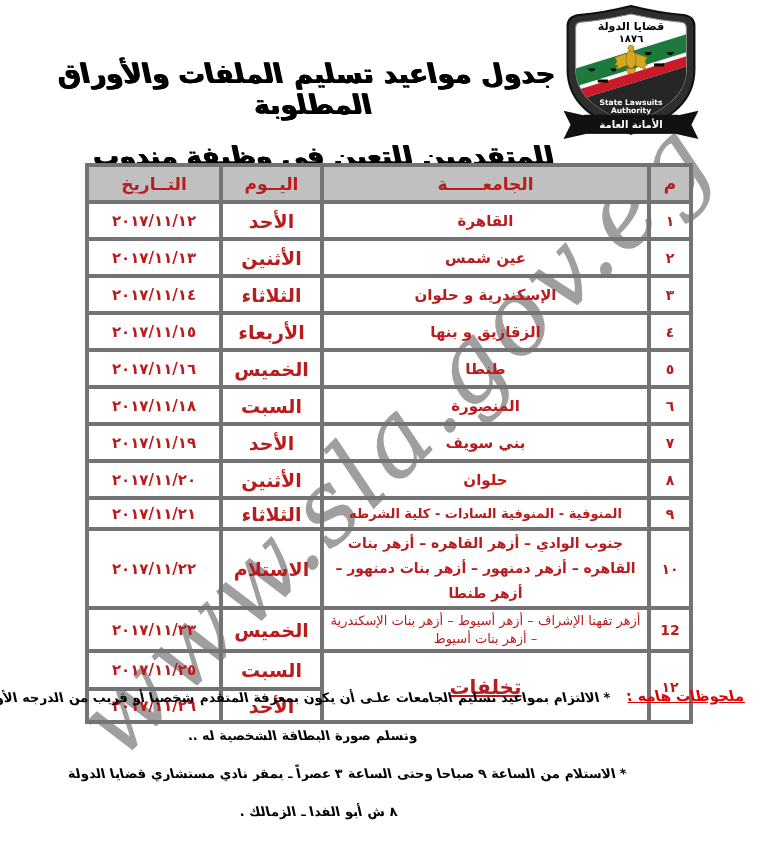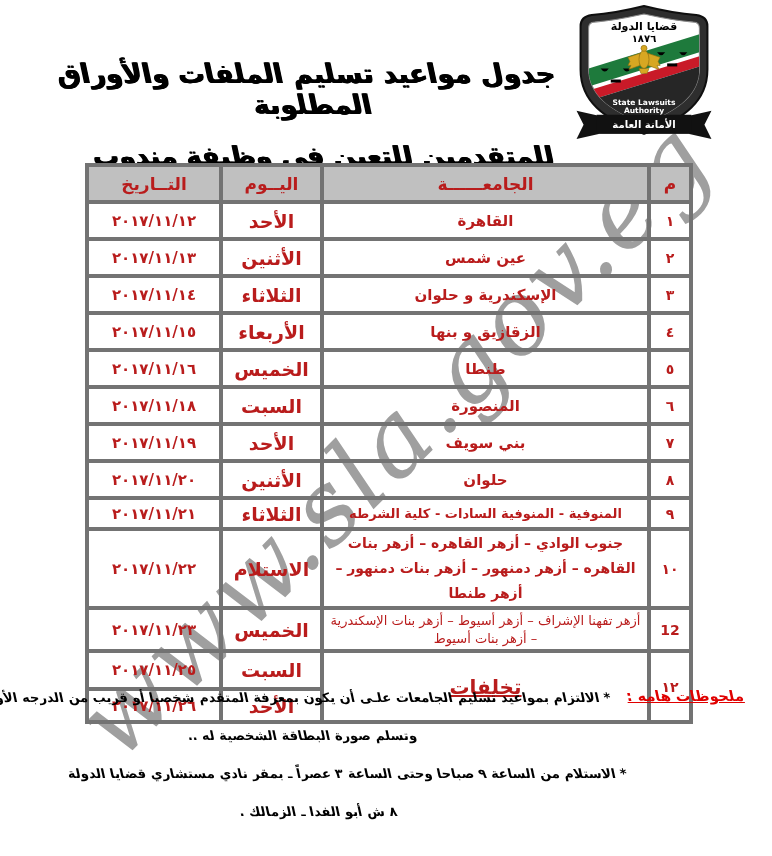--- a/index.html
+++ b/index.html
@@ -13,21 +13,21 @@
   .watermark{
     position:absolute;left:-24px;top:392px;width:810px;
     transform:rotate(-45deg);transform-origin:center;
     font-family:"DejaVu Serif",serif;font-style:italic;
     font-size:102px;letter-spacing:4px;white-space:nowrap;
     color:var(--watermark,#9f9f9f);z-index:1;direction:ltr;text-align:center;
     pointer-events:none;
   }
 
   
-  .logo{position:absolute;top:4px;right:52px;width:152px;height:146px;z-index:3;}
+  .logo{position:absolute;top:4px;right:65px;width:152px;height:146px;z-index:3;}
   .logo svg{display:block;}
   .ink{fill:#111111;}
   .st-green{fill:var(--logo-green,#1e7a3c);}
   .st-red{fill:var(--logo-red,#c91a28);}
   .eagle path,.eagle ellipse,.eagle circle{fill:var(--logo-gold,#d7a722);stroke:#8a6a10;stroke-width:.6;}
   .logo-ar-top{font-size:11px;font-weight:bold;fill:#000;text-anchor:middle;}
   .logo-ar-year{font-size:10px;font-weight:bold;fill:#000;text-anchor:middle;}
   .logo-en{font-size:7.5px;font-weight:bold;fill:#ffffff;text-anchor:middle;}
   .logo-en-year{font-size:6.5px;font-weight:bold;fill:#ffffff;text-anchor:middle;}
   .logo-banner-text{font-size:10px;font-weight:bold;fill:#ffffff;text-anchor:middle;}

